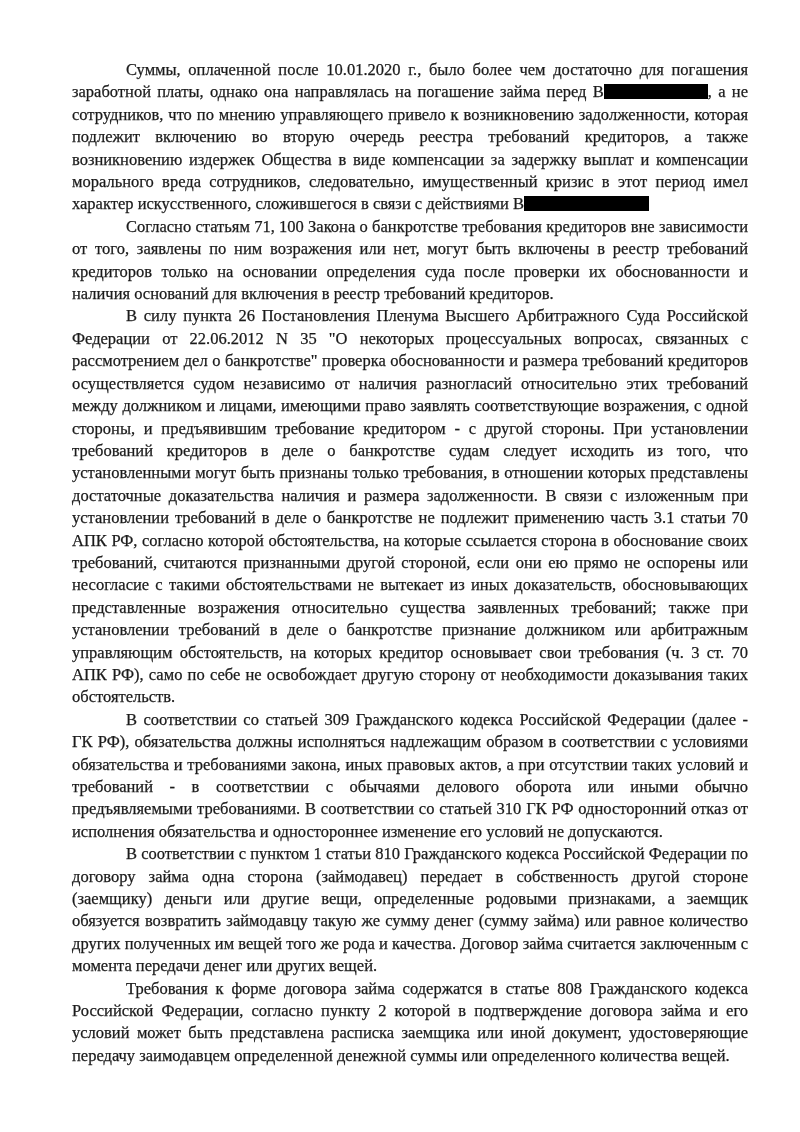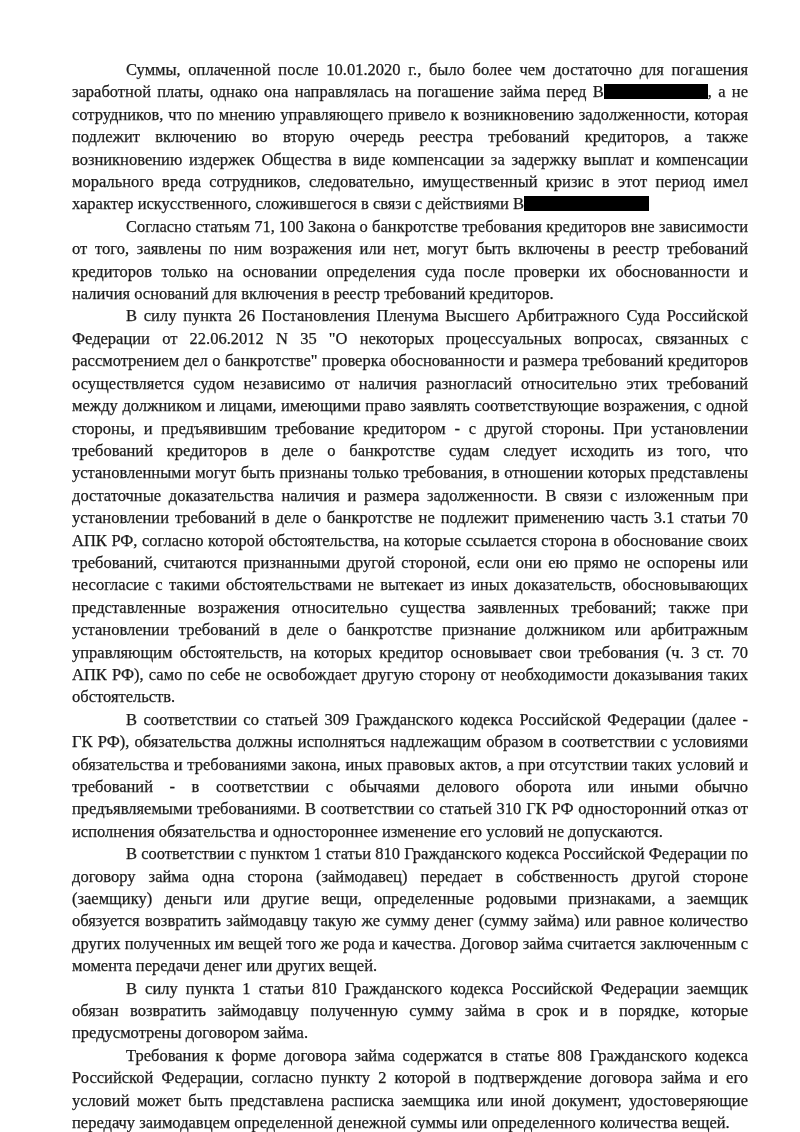--- a/index.html
+++ b/index.html
@@ -42,16 +42,15 @@
 </head>
 <body>
 
 <div class="page">
   <div class="doc-body" id="doc-body">
       <p class="para"><span>Суммы, оплаченной после 10.01.2020 г., было более чем достаточно для погашения заработной платы, однако она направлялась на погашение займа перед В</span><span class="redaction" style="width: 104px;"></span><span>, а не сотрудников, что по мнению управляющего привело к возникновению задолженности, которая подлежит включению во вторую очередь реестра требований кредиторов, а также возникновению издержек Общества в виде компенсации за задержку выплат и компенсации морального вреда сотрудников, следовательно, имущественный кризис в этот период имел характер искусственного, сложившегося в связи с действиями В</span><span class="redaction" style="width: 125px;"></span></p>
       <p class="para"><span>Согласно статьям 71, 100 Закона о банкротстве требования кредиторов вне зависимости от того, заявлены по ним возражения или нет, могут быть включены в реестр требований кредиторов только на основании определения суда после проверки их обоснованности и наличия оснований для включения в реестр требований кредиторов.</span></p>
       <p class="para"><span>В силу пункта 26 Постановления Пленума Высшего Арбитражного Суда Российской Федерации от 22.06.2012 N 35 "О некоторых процессуальных вопросах, связанных с рассмотрением дел о банкротстве" проверка обоснованности и размера требований кредиторов осуществляется судом независимо от наличия разногласий относительно этих требований между должником и лицами, имеющими право заявлять соответствующие возражения, с одной стороны, и предъявившим требование кредитором - с другой стороны. При установлении требований кредиторов в деле о банкротстве судам следует исходить из того, что установленными могут быть признаны только требования, в отношении которых представлены достаточные доказательства наличия и размера задолженности. В связи с изложенным при установлении требований в деле о банкротстве не подлежит применению часть 3.1 статьи 70 АПК РФ, согласно которой обстоятельства, на которые ссылается сторона в обоснование своих требований, считаются признанными другой стороной, если они ею прямо не оспорены или несогласие с такими обстоятельствами не вытекает из иных доказательств, обосновывающих представленные возражения относительно существа заявленных требований; также при установлении требований в деле о банкротстве признание должником или арбитражным управляющим обстоятельств, на которых кредитор основывает свои требования (ч. 3 ст. 70 АПК РФ), само по себе не освобождает другую сторону от необходимости доказывания таких обстоятельств.</span></p>
       <p class="para"><span>В соответствии со статьей 309 Гражданского кодекса Российской Федерации (далее - ГК РФ), обязательства должны исполняться надлежащим образом в соответствии с условиями обязательства и требованиями закона, иных правовых актов, а при отсутствии таких условий и требований - в соответствии с обычаями делового оборота или иными обычно предъявляемыми требованиями. В соответствии со статьей 310 ГК РФ односторонний отказ от исполнения обязательства и одностороннее изменение его условий не допускаются.</span></p>
       <p class="para"><span>В соответствии с пунктом 1 статьи 810 Гражданского кодекса Российской Федерации по договору займа одна сторона (займодавец) передает в собственность другой стороне (заемщику) деньги или другие вещи, определенные родовыми признаками, а заемщик обязуется возвратить займодавцу такую же сумму денег (сумму займа) или равное количество других полученных им вещей того же рода и качества. Договор займа считается заключенным с момента передачи денег или других вещей.</span></p>
-      <p class="para"><span>В силу пункта 1 статьи 810 Гражданского кодекса Российской Федерации заемщик обязан возвратить займодавцу полученную сумму займа в срок и в порядке, которые предусмотрены договором займа.</span></p>
       <p class="para"><span>Требования к форме договора займа содержатся в статье 808 Гражданского кодекса Российской Федерации, согласно пункту 2 которой в подтверждение договора займа и его условий может быть представлена расписка заемщика или иной документ, удостоверяющие передачу заимодавцем определенной денежной суммы или определенного количества вещей.</span></p>
     </div>
 </div>
 
 </body></html>

